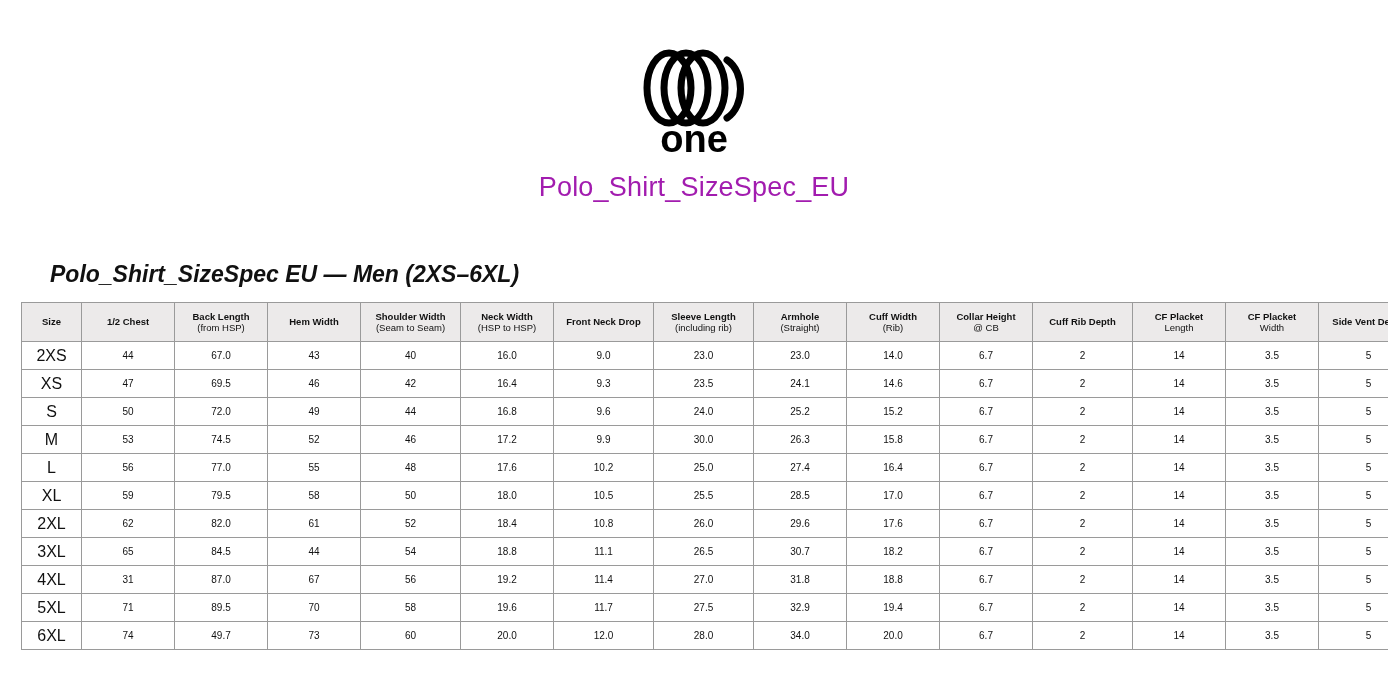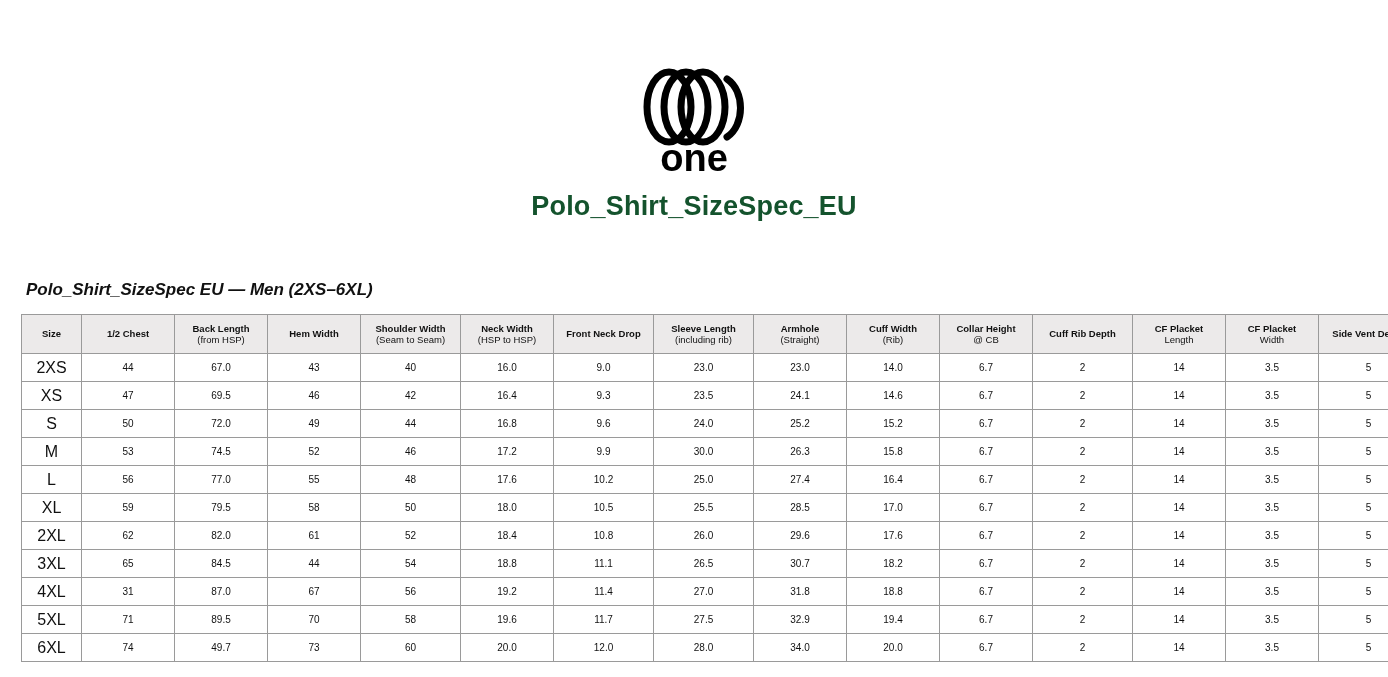--- a/index.html
+++ b/index.html
@@ -20,40 +20,40 @@
     height: 677px;
     position: relative;
     box-sizing: border-box;
   }
   
   .logo-block {
     width: 100%;
     display: flex;
     flex-direction: column;
     align-items: center;
-    padding-top: 67px;
+    padding-top: 48px;
   }
   .logo-mark {
     width: 150px;
     height: 110px;
     display: block;
   }
   
   .doc-title {
     text-align: center;
     font-size: 27px;
-    font-weight: bold;
+    font-weight: normal;
     letter-spacing: 0.2px;
     margin-top: 14px;
-    color: #14532d;
+    color: #a21caf;
   }
   
   .section-heading {
-    margin: 58px 0 0 26px;
-    font-size: 17px;
+    margin: 58px 0 0 50px;
+    font-size: 23px;
     font-weight: bold;
     font-style: italic;
     color: #111111;
   }
   
   .table-wrap {
     margin: 14px 0 0 21px;
     width: 1346px;
   }
   table.spec {

